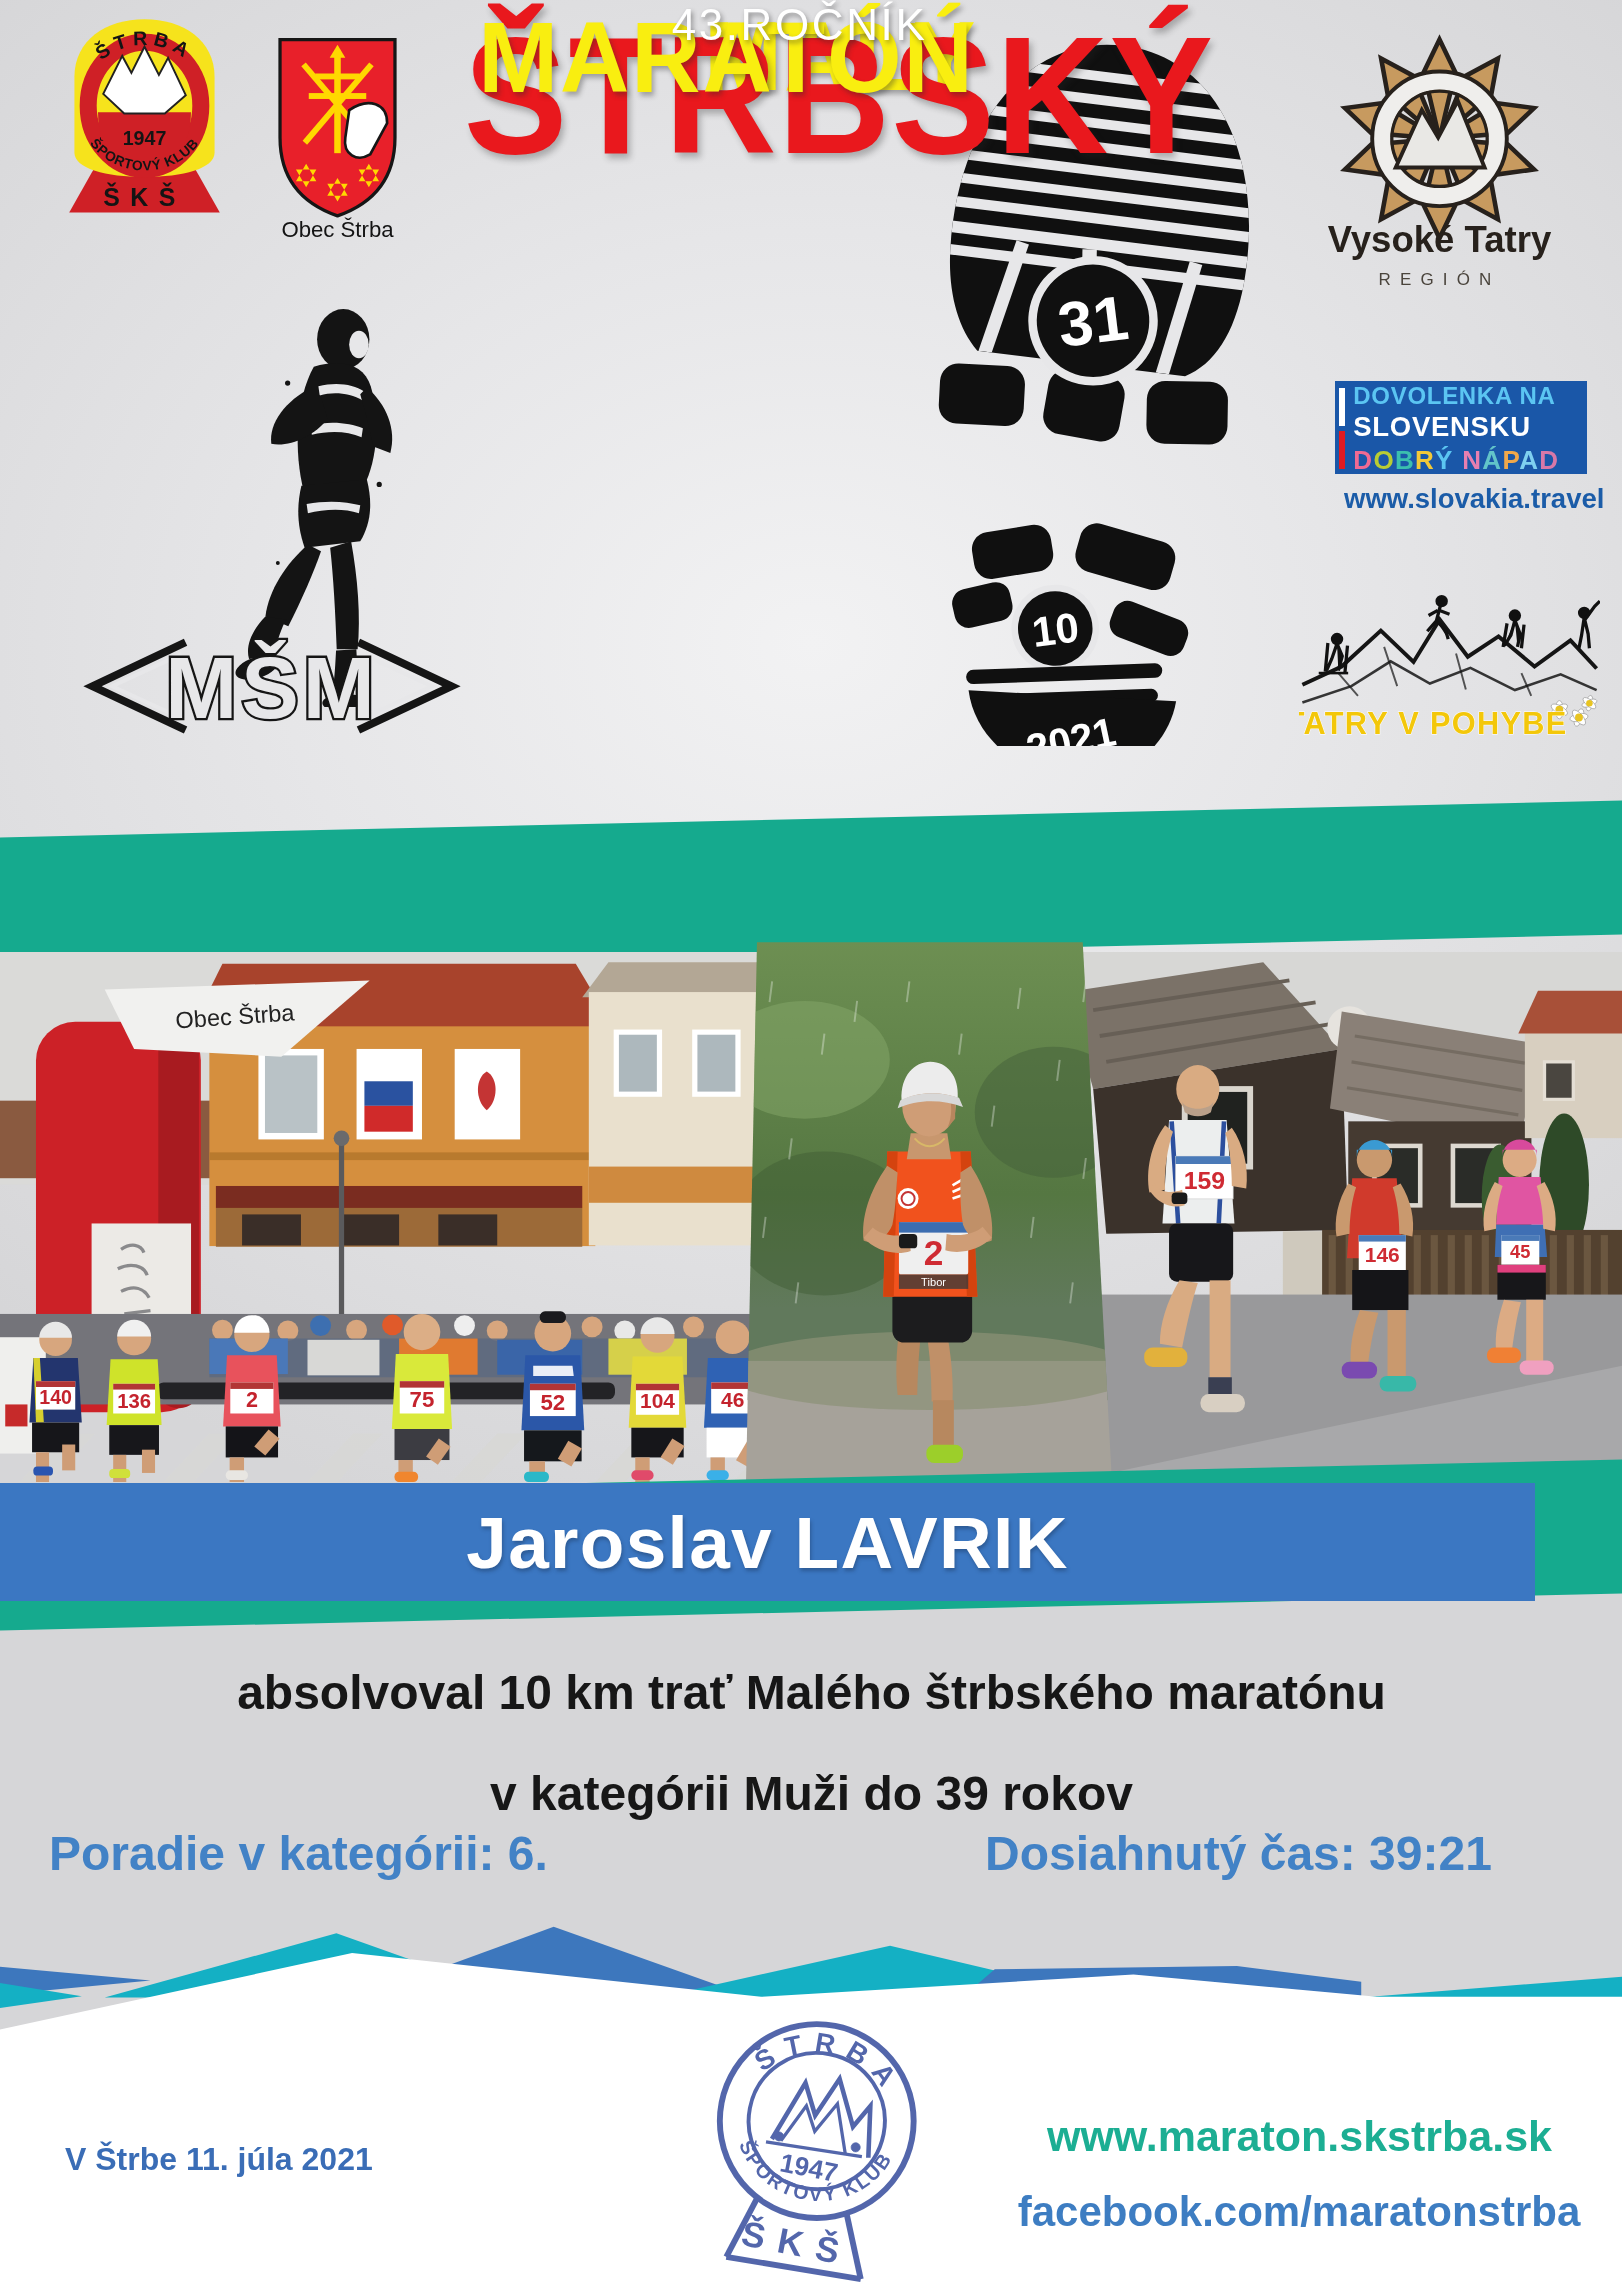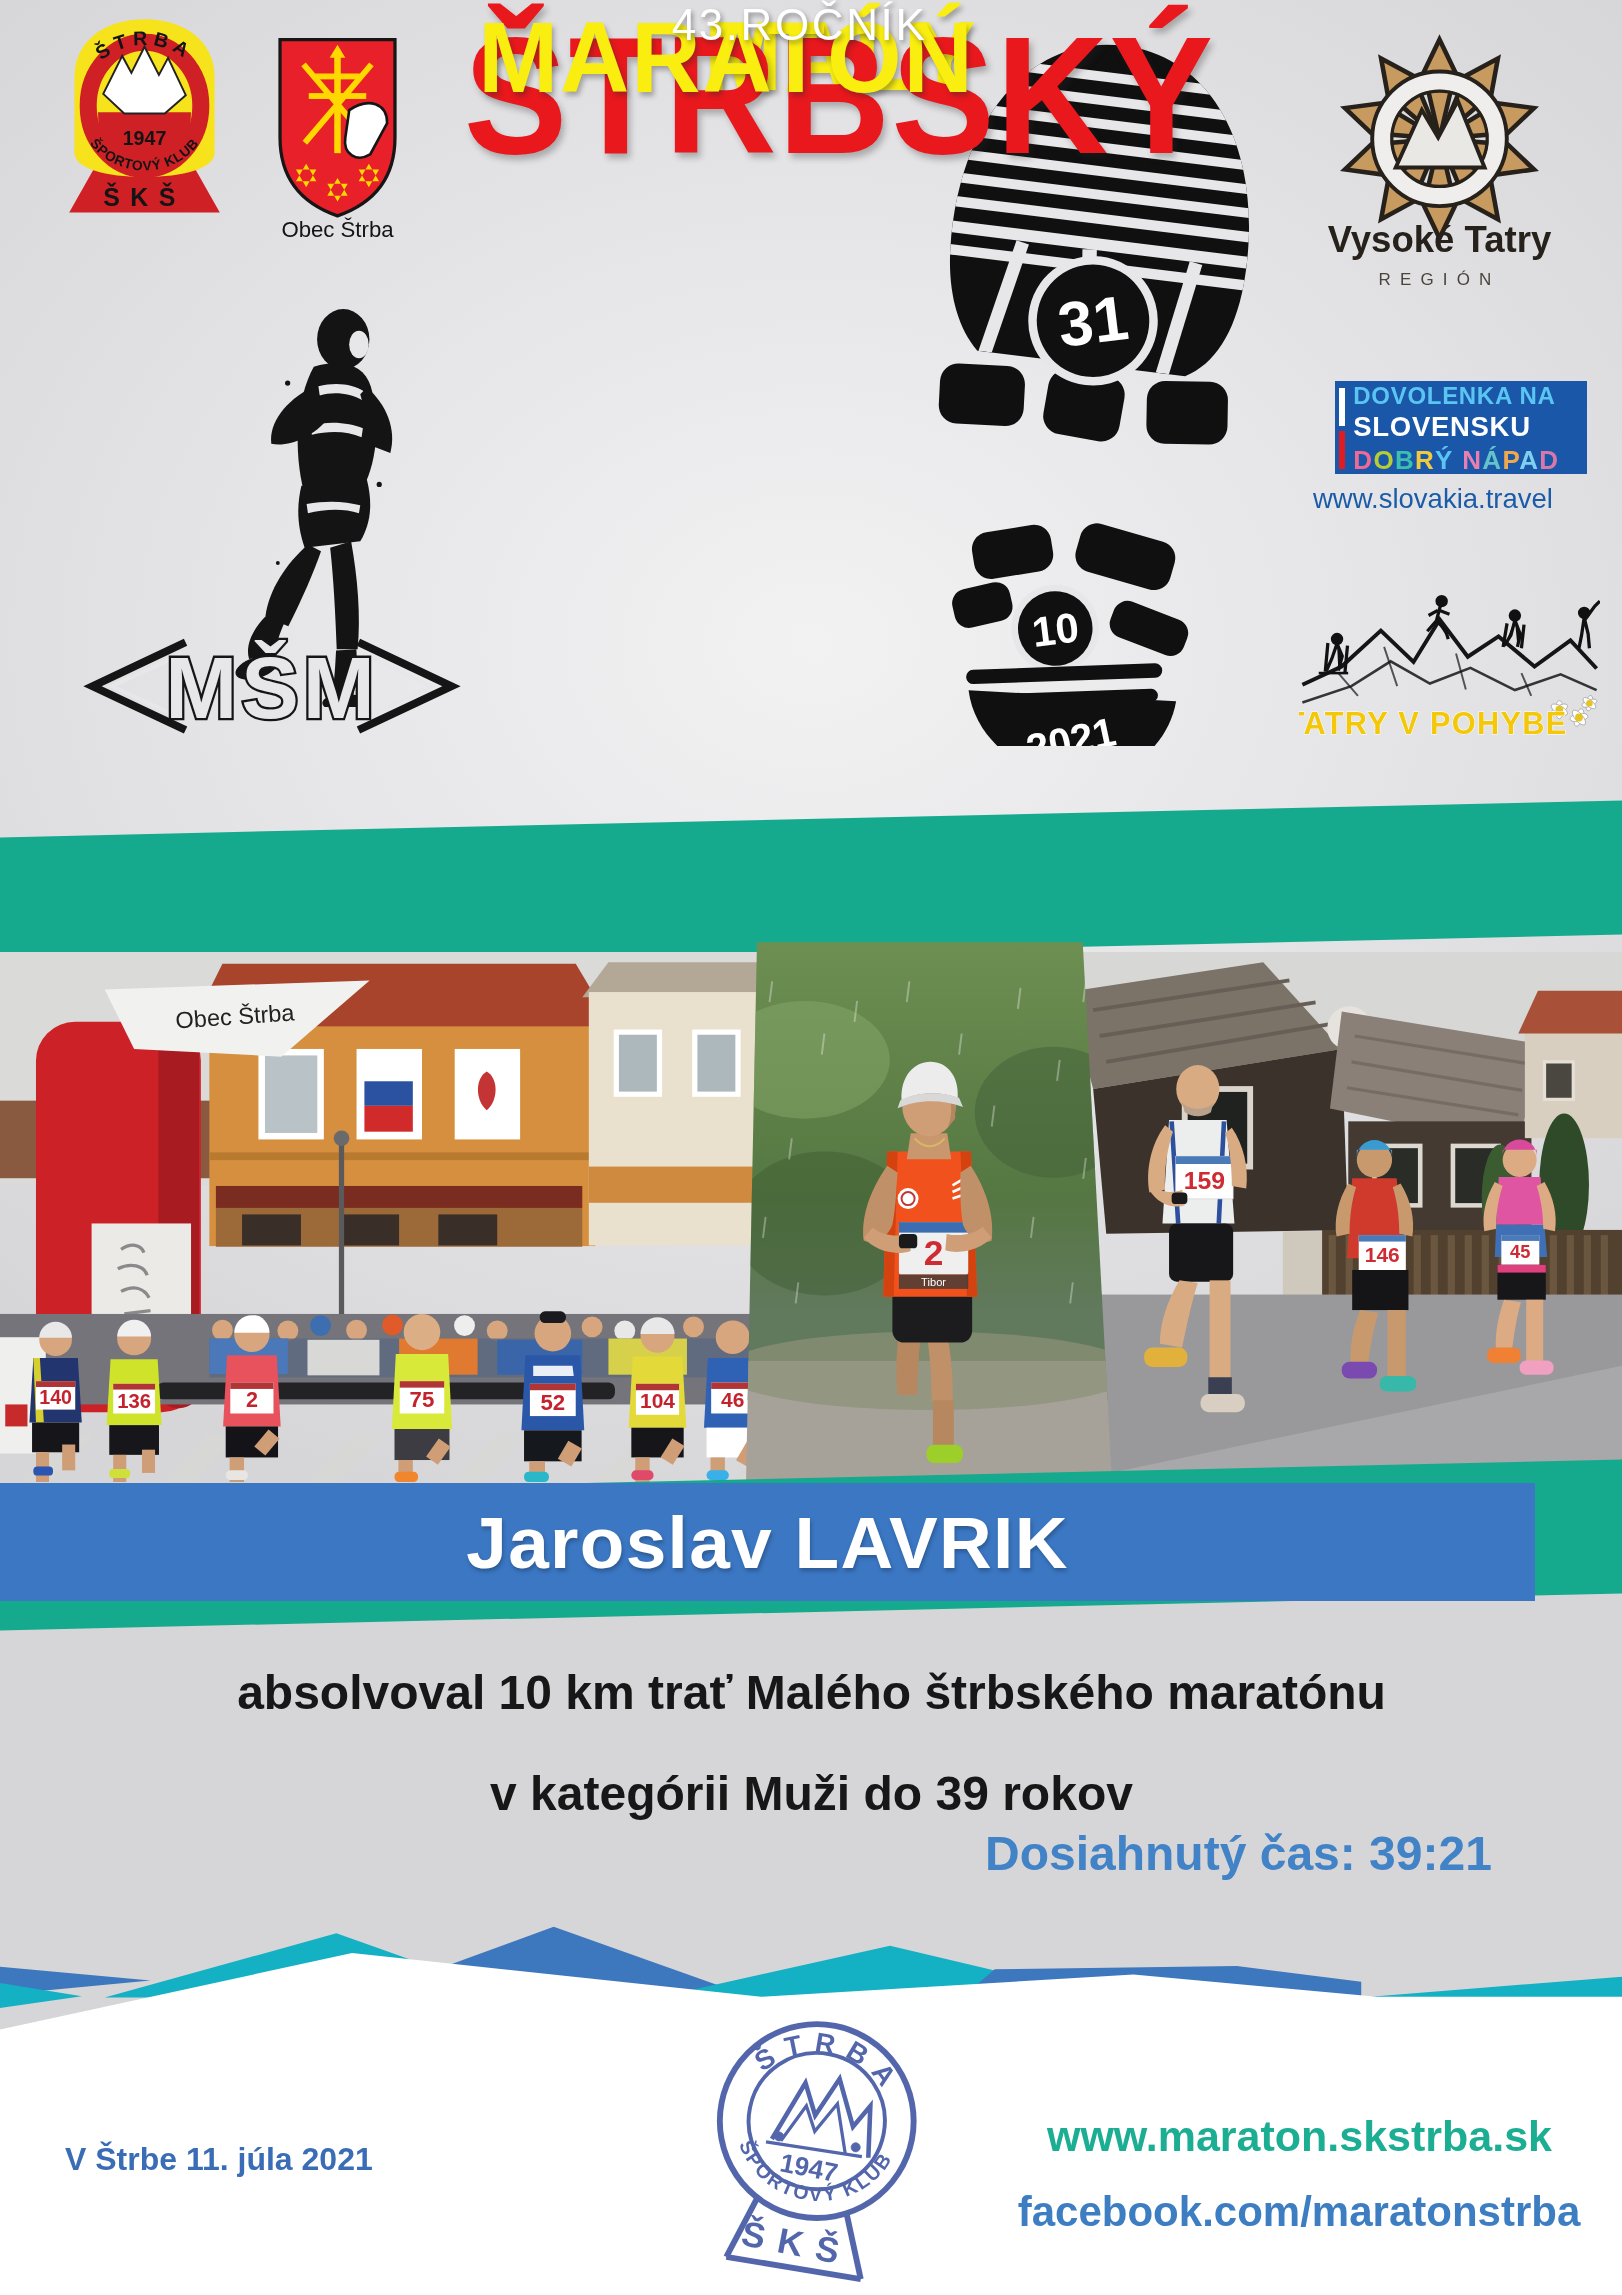--- a/index.html
+++ b/index.html
@@ -63,21 +63,21 @@
   .obec{left:272px;top:33px;width:131px;height:209px;}
   .footprint{left:890px;top:6.5px;width:380px;height:739px;}
   .vt{left:1299px;top:29.4px;width:281px;height:281px;}
   .dv-box{left:1335px;top:381px;width:252px;height:93px;background:var(--dovolenka_navy,#1a57a8);z-index:2;
     padding:9.2px 6.5px 6.5px 18.3px;display:flex;flex-direction:column;justify-content:center;gap:1.3px;}
   .dv-stripe-w{position:absolute;left:3.9px;top:6.5px;width:5.9px;height:38px;background:#fff;}
   .dv-stripe-r{position:absolute;left:3.9px;top:50px;width:5.9px;height:38px;background:#e11b22;}
   .dv1{font-size:24px;font-weight:bold;color:#5bc5f2;letter-spacing:0.7px;}
   .dv2{font-size:27.5px;font-weight:bold;color:#ffffff;letter-spacing:0.7px;}
   .dv3{font-size:26px;font-weight:bold;letter-spacing:1.3px;}
-  .dv-url{left:1313px;top:483px;width:216px;text-align:center;font-size:27.5px;font-weight:normal;color:#1b5ca8;}
+  .dv-url{left:1344px;top:483px;width:216px;text-align:center;font-size:27.5px;font-weight:bold;color:#1b5ca8;}
   .tvp{left:1299px;top:575px;width:301px;height:170px;}
   .msm{left:69px;top:612px;width:406px;height:151px;}
   .runner-sketch{left:147px;top:288px;width:314px;height:419px;}
 </style>
 </head>
 <body>
 
 <div class="page">
 
   <svg class="abs sks" viewBox="0 0 270 310">
@@ -601,20 +601,21 @@
     </div>
   </div>
 
   <div class="abs teal2"></div>
   <div class="abs blue2">
     <span>Jaroslav LAVRIK</span>
   </div>
 
   <div class="abs bodyline1">absolvoval 10 km trať Malého štrbského maratónu</div>
   <div class="abs bodyline2">v kategórii Muži do 39 rokov</div>
+  <div class="abs res-left">Poradie v kategórii: 6.</div>
   <div class="abs res-right">Dosiahnutý čas: 39:21</div>
 
   <svg class="abs mountains" viewBox="0 0 2480 220" preserveAspectRatio="none">
     <polygon points="0,105 230,126 0,148" fill="#3d77bd"></polygon>
     <polygon points="0,130 125,150 0,168" fill="#14b0c4"></polygon>
     <polygon points="160,152 514,54 790,152" fill="#14b0c4"></polygon>
     <polygon points="550,152 846,44 1150,152" fill="#3d77bd"></polygon>
     <polygon points="1000,153 1360,73 1700,153" fill="#14b0c4"></polygon>
     <polygon points="1470,152 1520,109 1890,104 2080,128 2080,152" fill="#3d77bd"></polygon>
     <polygon points="2080,152 2480,120 2480,152" fill="#14b0c4"></polygon>

